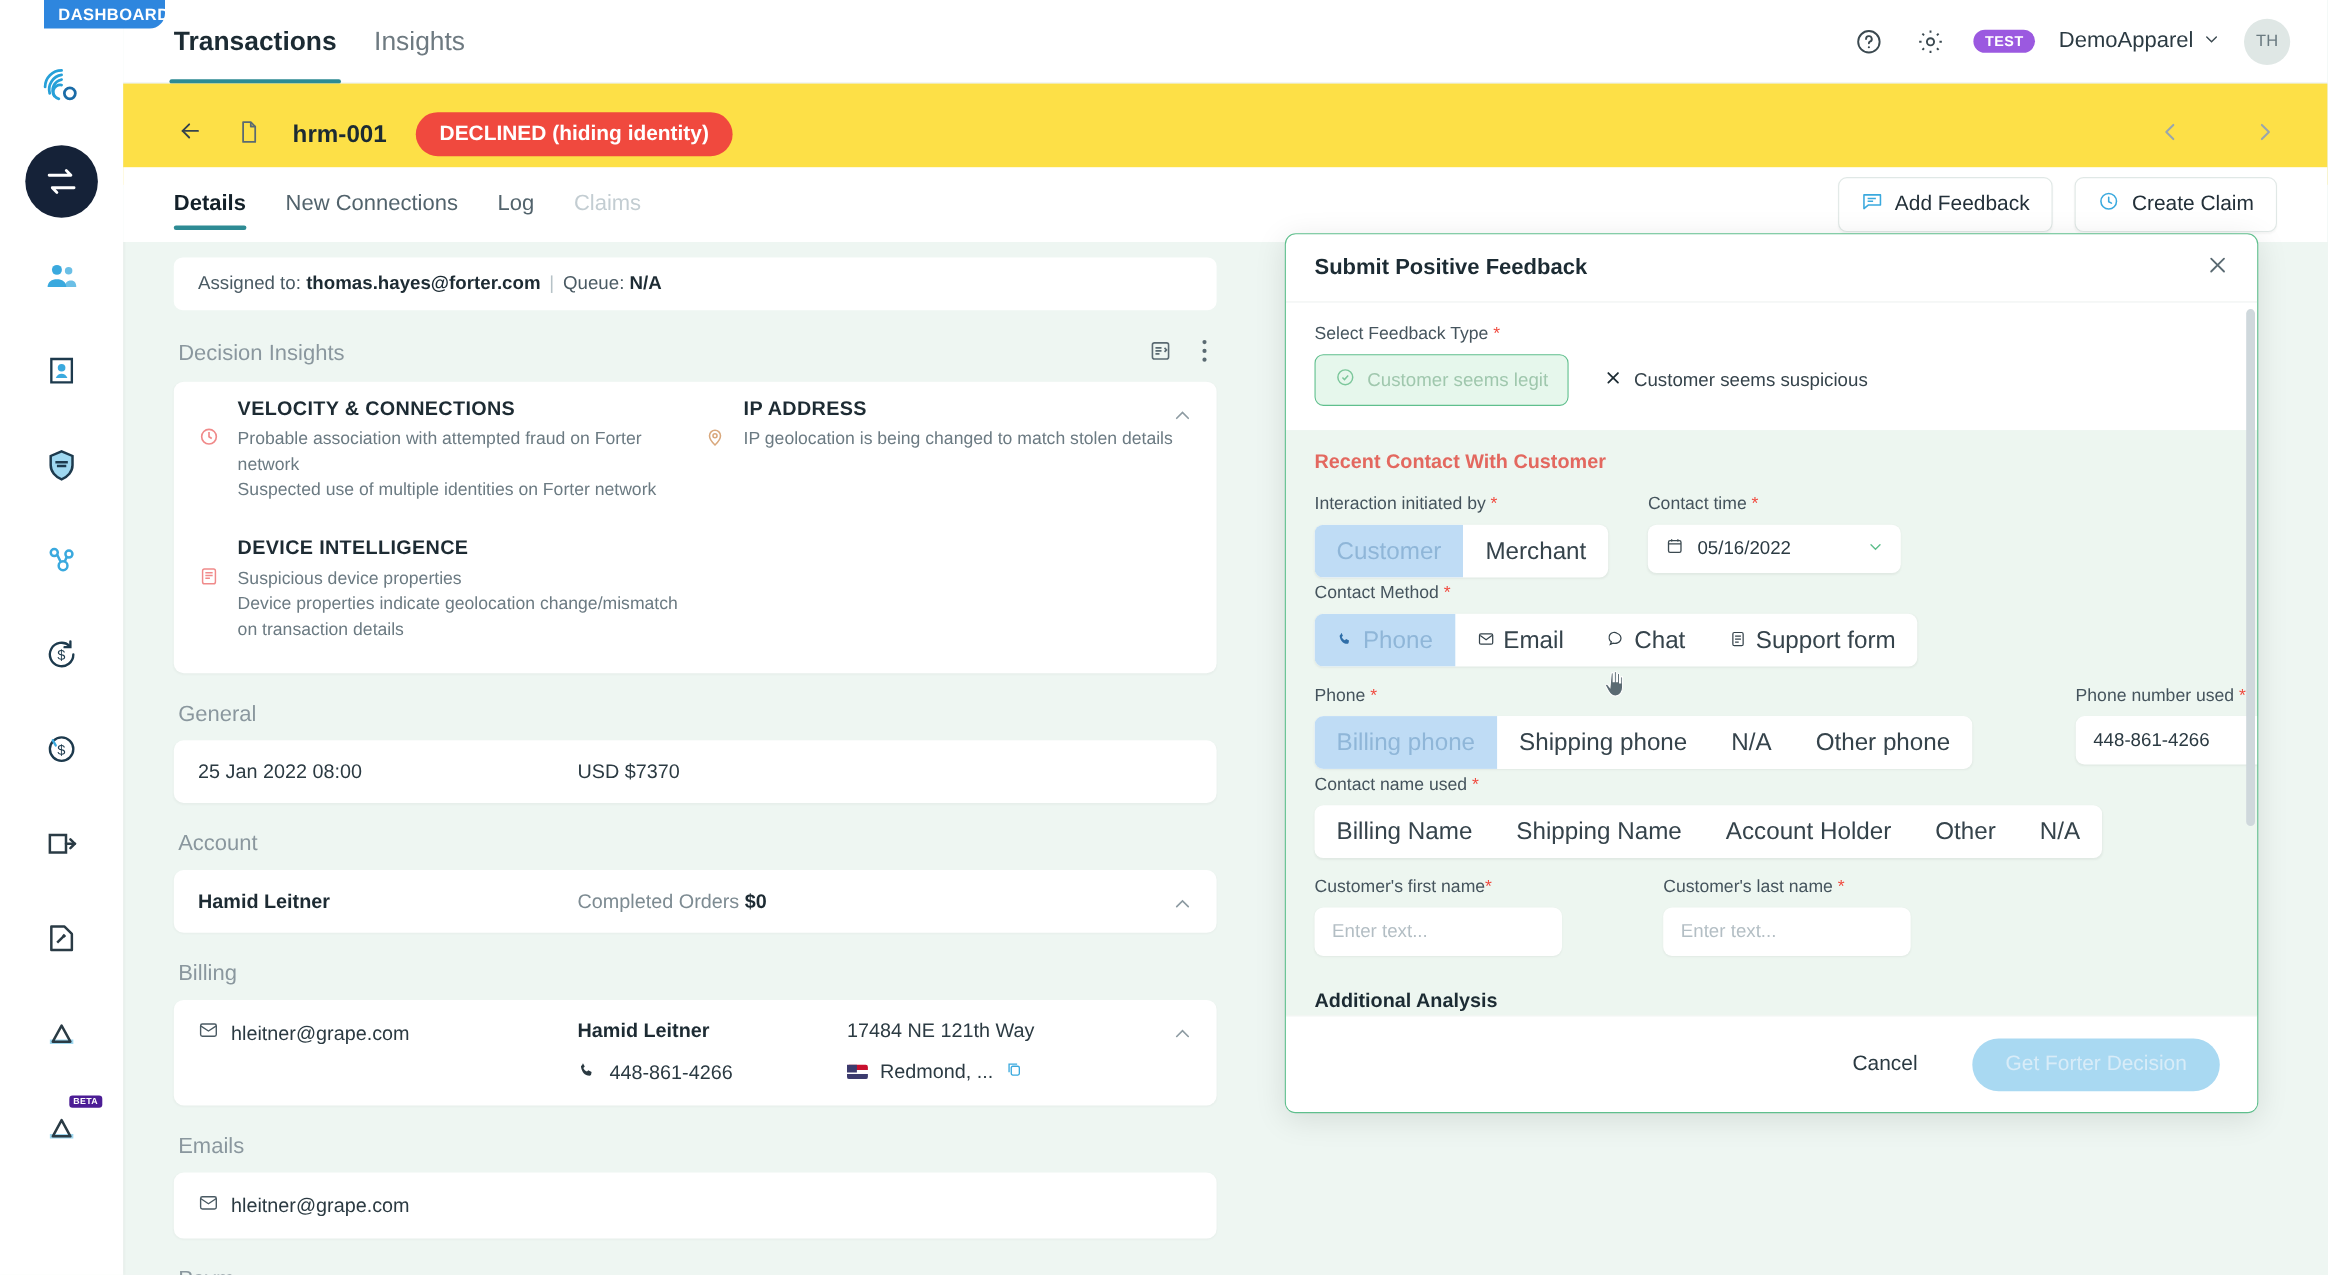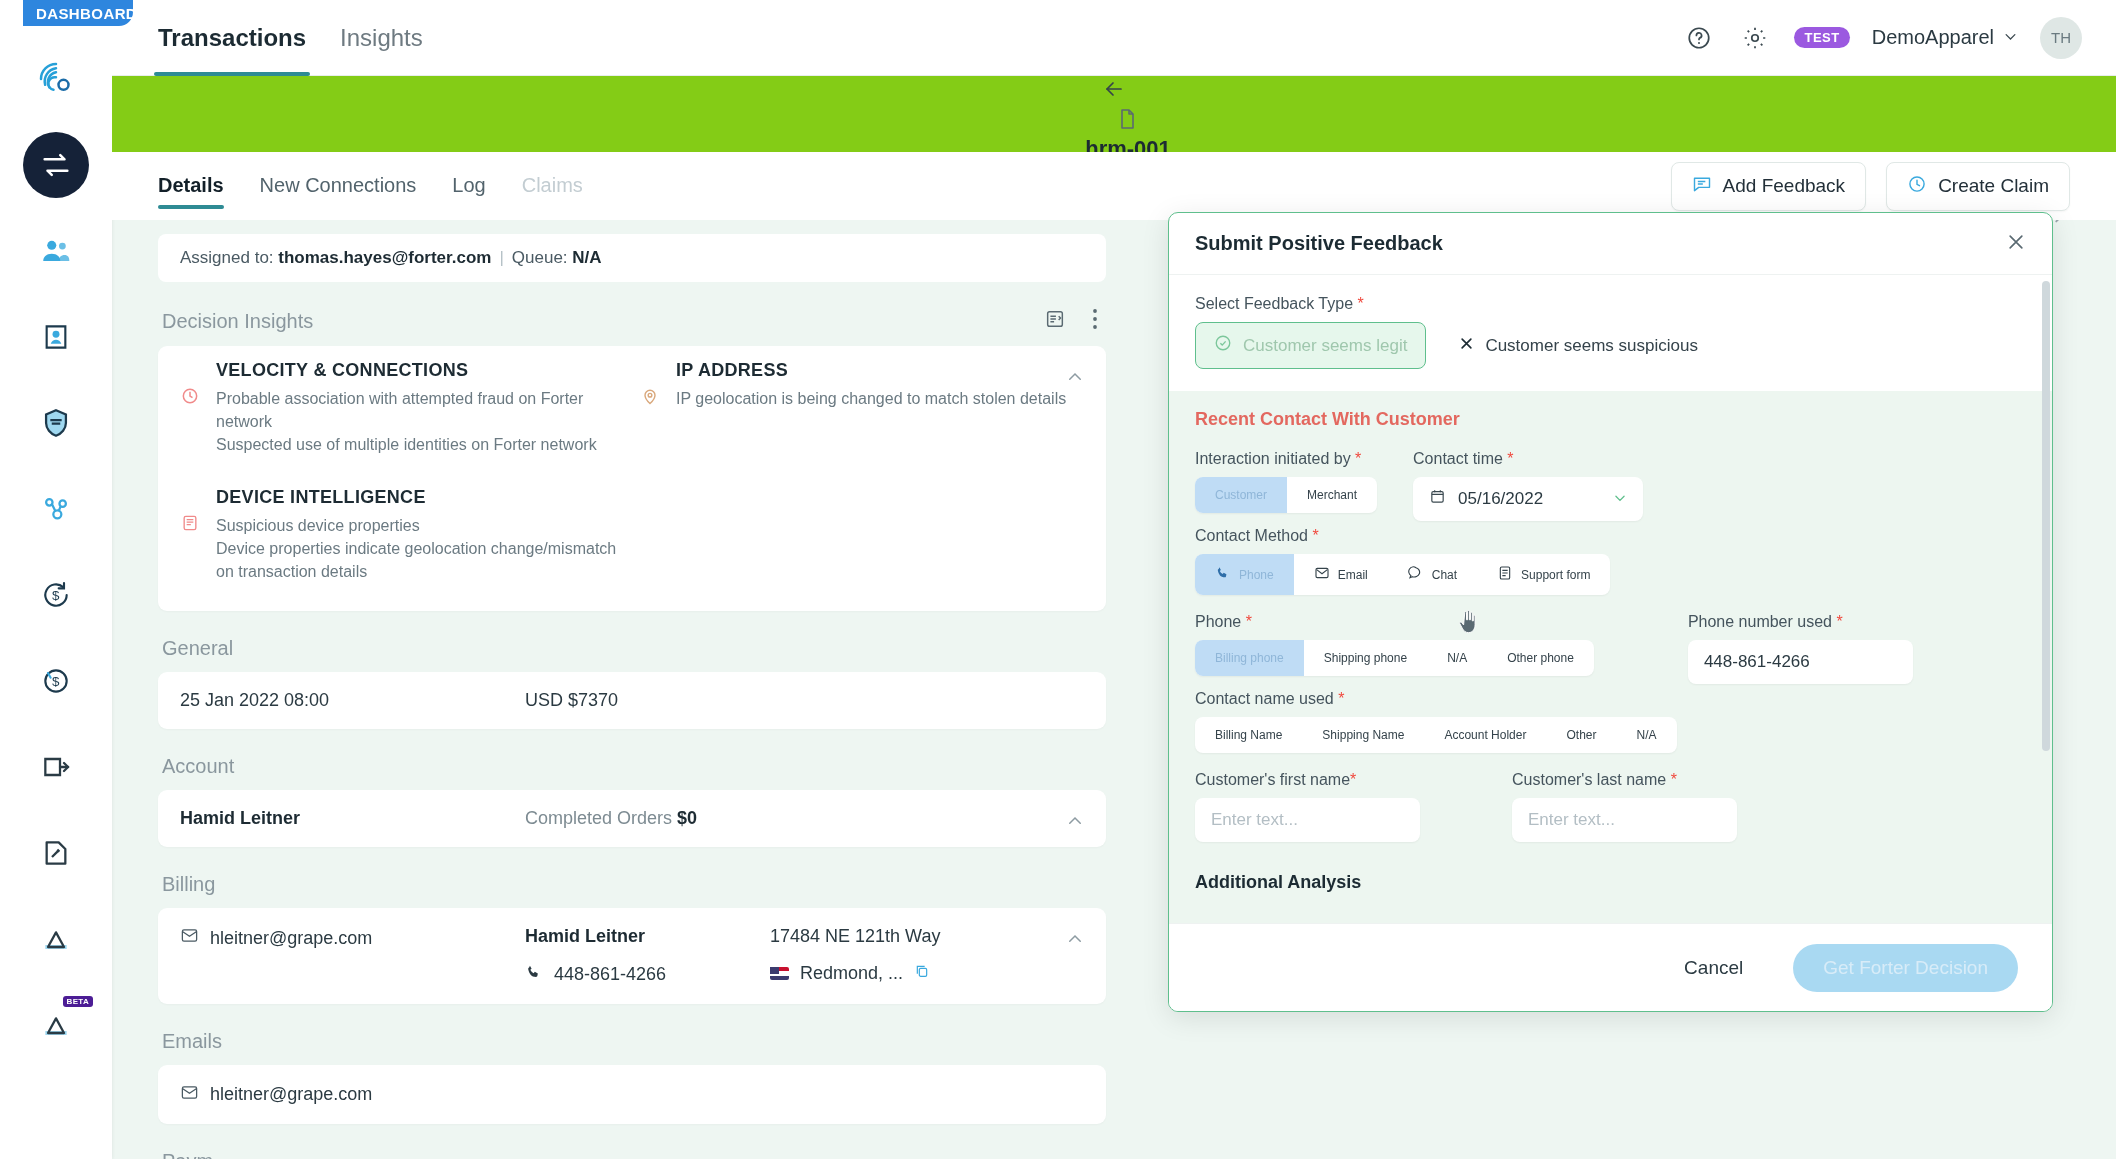--- a/index.html
+++ b/index.html
@@ -12,21 +12,21 @@
   .app { position: relative; width: 2116px; height: 1159px; background: #eef6f2; }
 
   
   .rail {
     position: absolute; left: 0; top: 0; width: 112px; height: 1159px;
     background: #ffffff; display: flex; flex-direction: column; align-items: center;
     padding-top: 46px; gap: 20px;
     box-shadow: 1px 0 3px rgba(0,0,0,.05);
   }
   .dash-tag {
-    position: absolute; left: 23px; top: 0; width: 110px; height: 26px;
+    position: absolute; left: 40px; top: 0; width: 110px; height: 26px;
     background: #2e86de; color: #fff; font-size: 15px; font-weight: bold;
     letter-spacing: .4px; display: flex; align-items: center; gap: 5px;
     padding-left: 8px; border-bottom-right-radius: 14px; z-index: 40;
   }
   .dash-tag .dot { width: 4px; height: 4px; background: #fff; border-radius: 50%; opacity:.8;}
   .rail-btn {
     width: 66px; height: 66px; display: flex; align-items: center; justify-content: center;
     border-radius: 50%; cursor: pointer; position: relative;
   }
   .rail-btn.active { background: #152238; }
@@ -59,22 +59,22 @@
     padding: 3px 10px; border-radius: 11px; letter-spacing: .5px;
   }
   .merchant { font-size: 20px; color: #2b3a42; display: flex; align-items: center; gap: 9px; cursor: pointer;}
   .avatar {
     width: 42px; height: 42px; border-radius: 50%; background: #dfe7e5; color: #6a7a80;
     font-size: 15px; display: flex; align-items: center; justify-content: center; cursor: pointer;
   }
 
   
   .detail-head {
-    position: absolute; left: 112px; top: 76px; right: 0; height: 92px; background: #84cc16;
-    display: flex; align-items: center; padding: 0 46px; flex-direction: column;
+    position: absolute; left: 112px; top: 76px; right: 0; height: 92px; background: #fde047;
+    display: flex; align-items: center; padding: 0 46px;
   }
   .back-arrow { font-size: 30px; color: #35434b; cursor: pointer; line-height: 1; }
   .copy-doc-icon { margin-left: 26px; cursor: pointer; }
   .order-id { margin-left: 28px; font-size: 22px; font-weight: bold; color: #1c2b33; }
   .status-pill {
     margin-left: 26px; background: #f0493e; color: #fff; font-size: 19px; font-weight: bold;
     padding: 9px 22px; border-radius: 22px;
   }
   .head-nav { margin-left: auto; display: flex; gap: 64px; }
   .head-nav span { font-size: 26px; color: #9aa6ac; cursor: pointer; }
@@ -172,21 +172,21 @@
 
   .green-zone { background: #edf6f0; padding: 18px 26px 20px 26px; }
   .zone-title { font-size: 18px; font-weight: bold; color: #e3685f; margin-bottom: 20px; }
   .frow { display: flex; gap: 36px; margin-bottom: 6px; }
   .fgroup { margin-bottom: 18px; }
   .seg {
     display: inline-flex; background: #fff; border-radius: 8px; overflow: hidden;
     box-shadow: 0 1px 2px rgba(0,0,0,.05);
   }
   .seg > div {
-    padding: 11px 20px; font-size: 12px; color: #35434b; cursor: pointer; white-space: nowrap;
+    padding: 11px 20px; font-size: 22px; color: #35434b; cursor: pointer; white-space: nowrap;
     display: flex; align-items: center; gap: 8px;
   }
   .seg > div.sel { background: #bfdcf5; color: #8fb6d8; }
   .date-field {
     display: flex; align-items: center; gap: 12px; background: #fff; border-radius: 8px;
     padding: 11px 16px; width: 230px; font-size: 17px; color: #2b3a42;
     box-shadow: 0 1px 2px rgba(0,0,0,.05); cursor: pointer;
   }
   .date-chev { margin-left: auto; color: #5fbf8d; font-size: 15px; }
   .txt-input {

